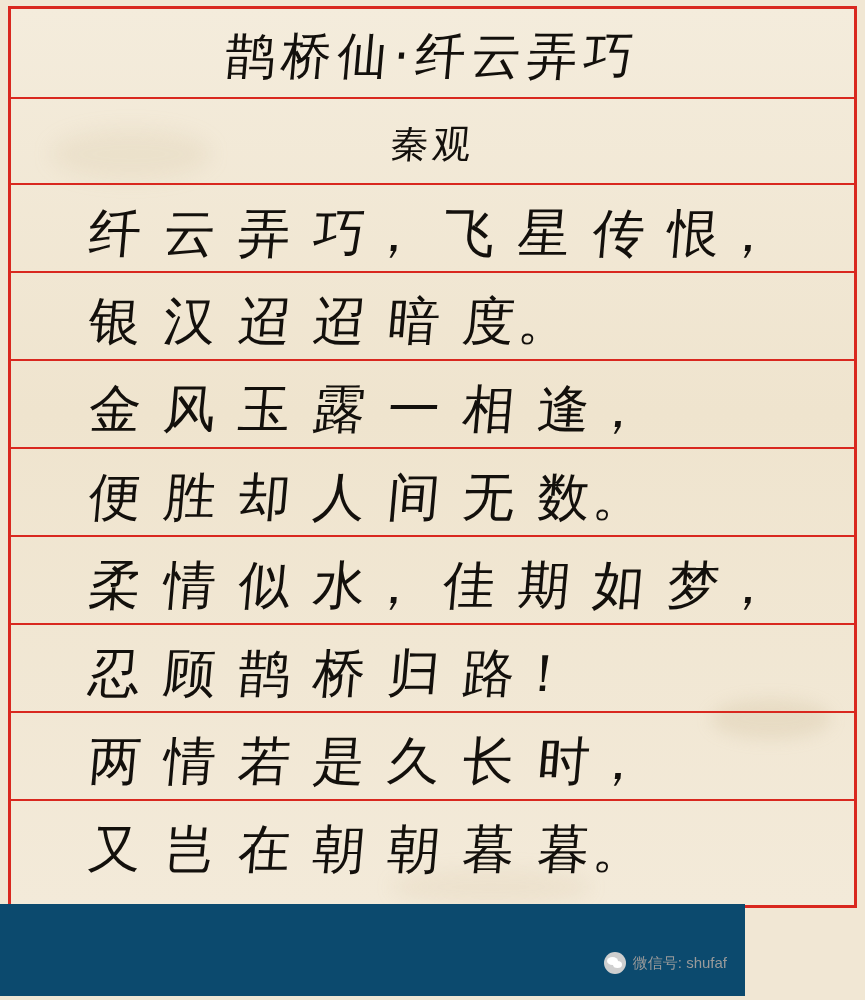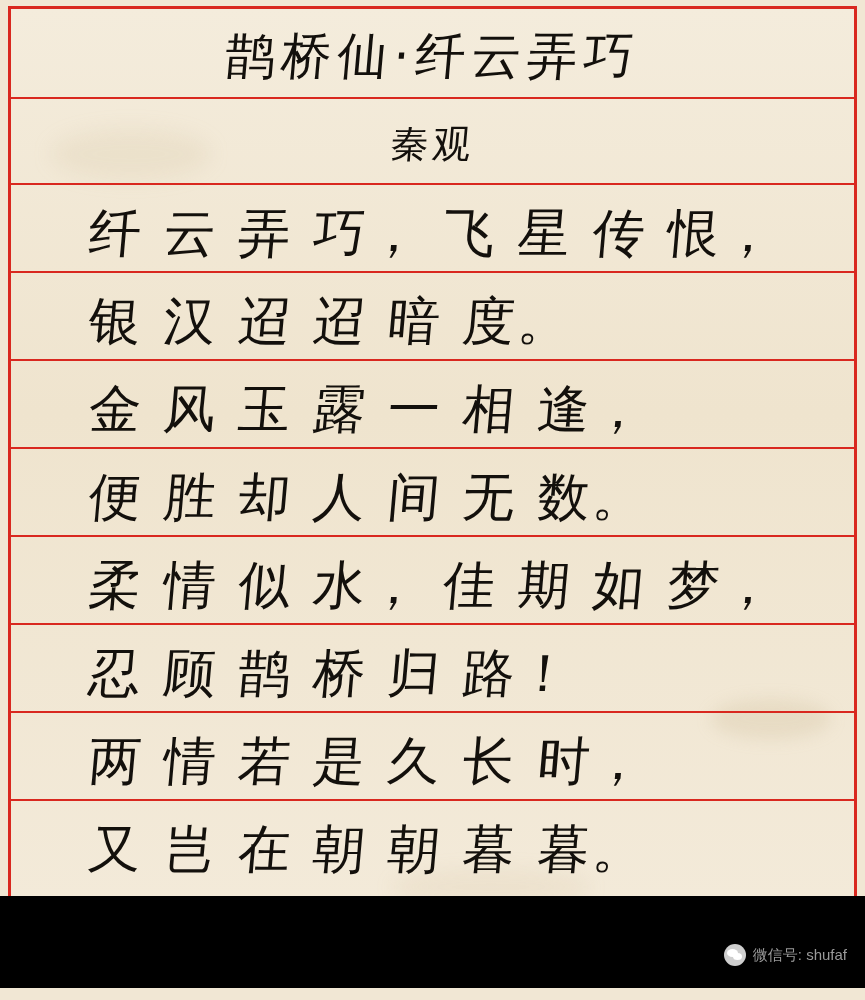--- a/index.html
+++ b/index.html
@@ -80,24 +80,24 @@
   .blotch {
     position: absolute;
     border-radius: 50%;
     pointer-events: none;
   }
 
   
   #footer {
     position: absolute;
     left: 0;
-    bottom: 12px;
-    width: 865px;
+    bottom: 4px;
+    width: 745px;
     height: 92px;
-    background: #000000;
+    background: #0c4a6e;
   }
   #wechat-tag {
     position: absolute;
     right: 18px;
     bottom: 22px;
     display: flex;
     align-items: center;
     gap: 7px;
     color: #9a9a9a;
     font-size: 15px;

